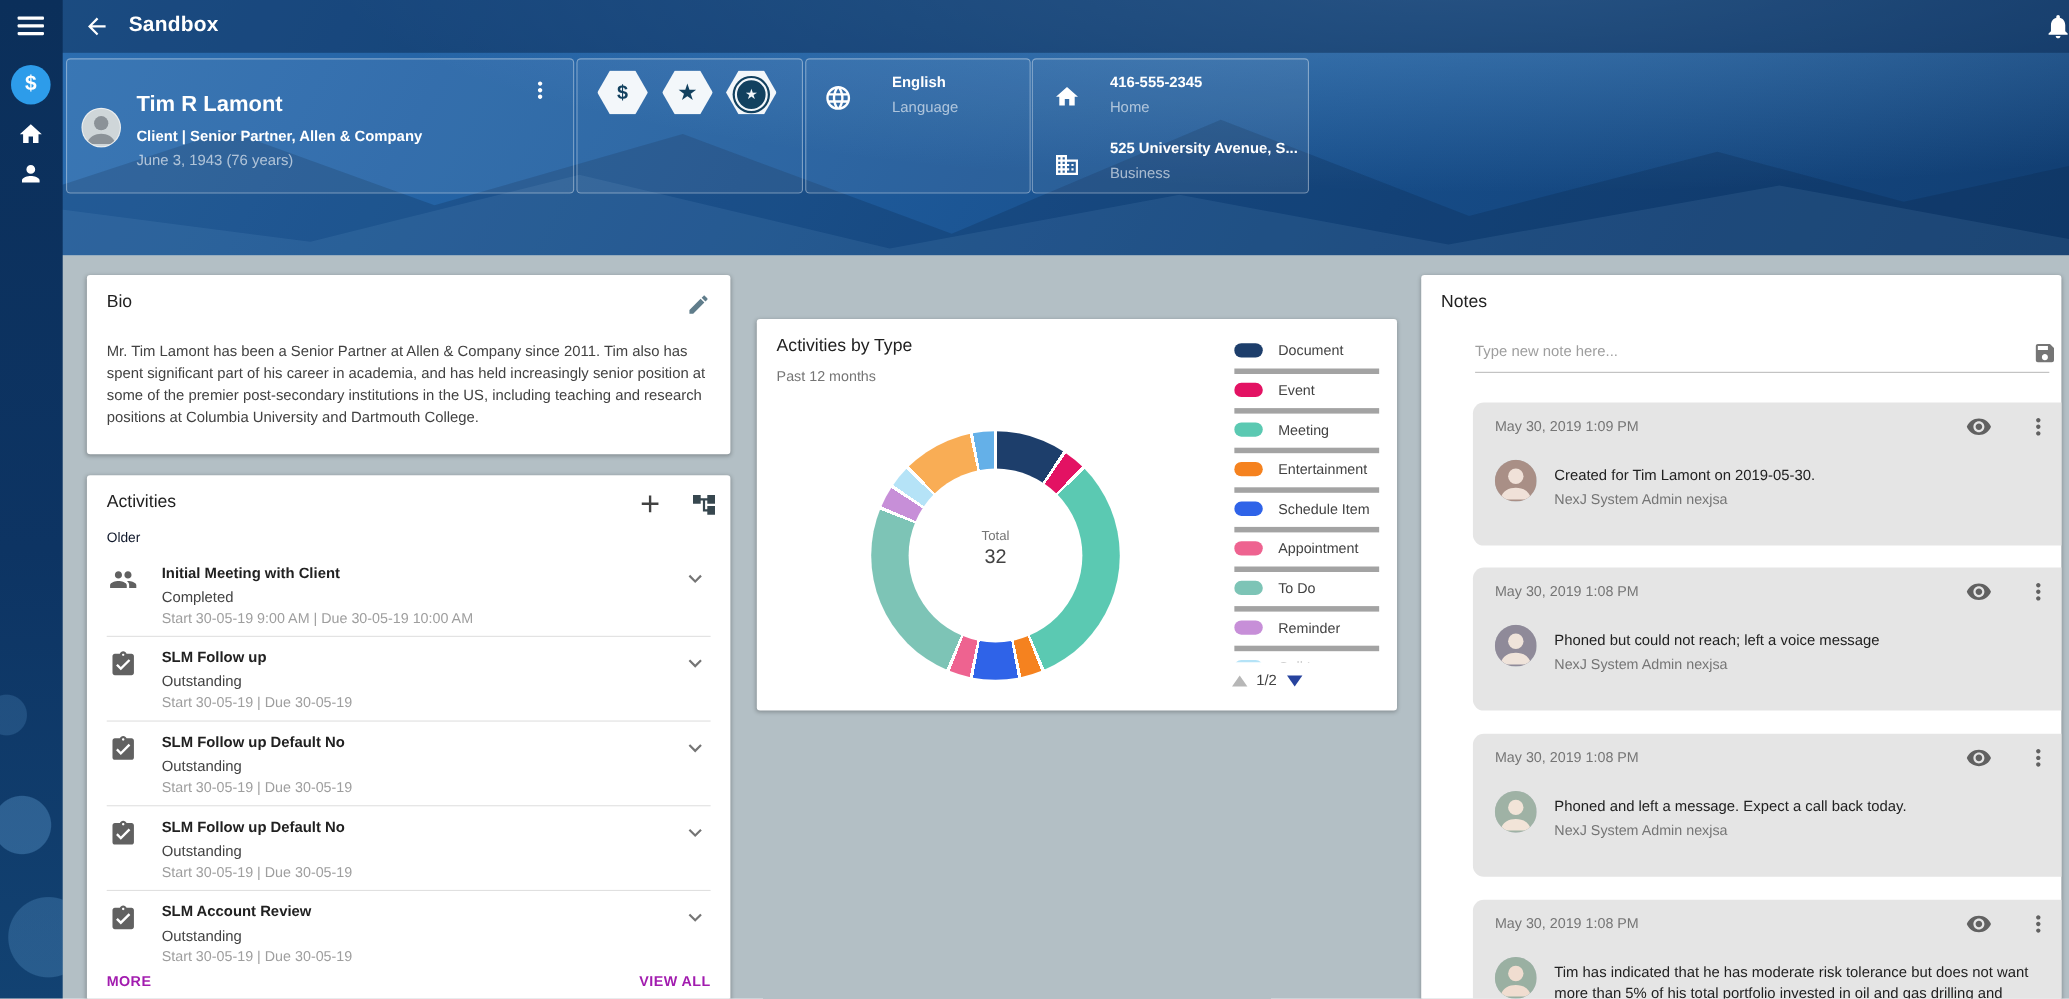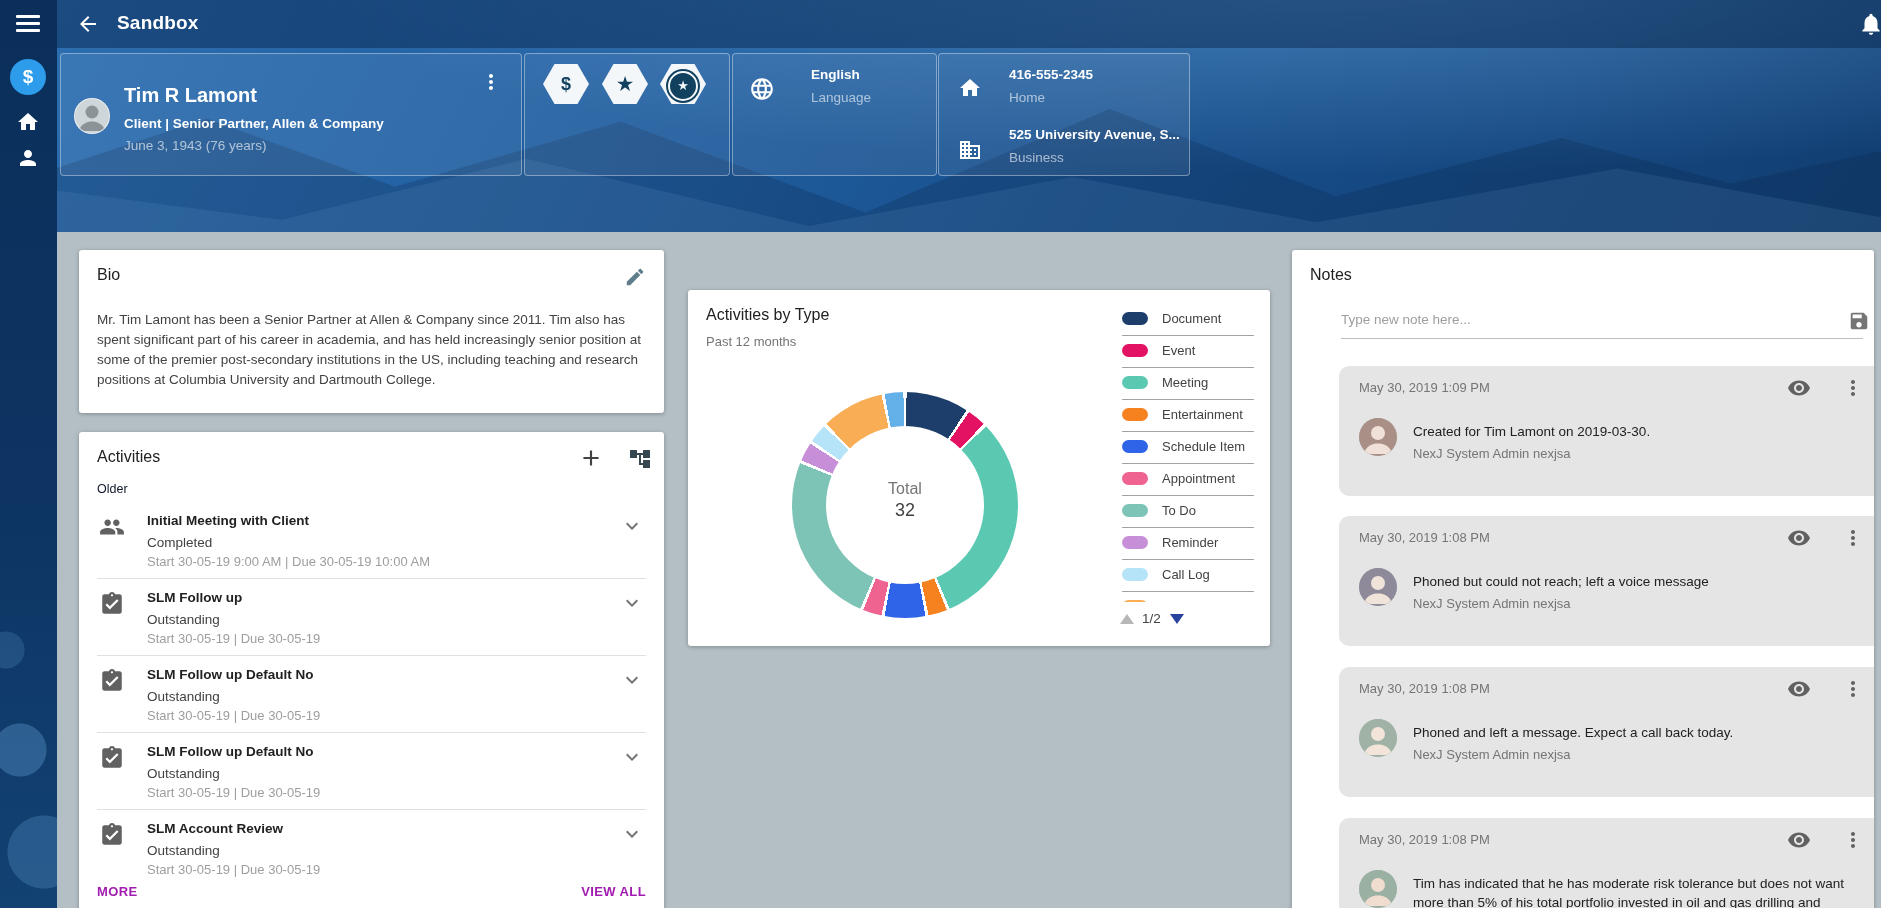--- a/index.html
+++ b/index.html
@@ -83,24 +83,24 @@
   .act-foot{position:absolute;left:18px;top:452px;width:549px;height:26px;}
   .lnk{font-size:13px;font-weight:bold;letter-spacing:.4px;color:#a21caf;cursor:pointer;}
   .lnk.r{position:absolute;right:0;top:0;}
   .lnk.l{position:absolute;left:0;top:0;}
   
   .chart{left:688px;top:250px;width:582px;height:356px;margin-top:40px;}
   .chart-sub{position:absolute;left:18px;top:44px;font-size:13px;color:#757575;}
   .donut{position:absolute;left:104px;top:102px;width:226px;height:226px;border-radius:50%;}
   .donut::after{content:"";position:absolute;left:34px;top:34px;width:158px;height:158px;border-radius:50%;background:#fff;}
   .donut-c{position:absolute;left:104px;top:102px;width:226px;height:226px;text-align:center;z-index:2;}
-  .donut-lab{margin-top:88px;font-size:16px;color:#757575;}
+  .donut-lab{margin-top:88px;font-size:12px;color:#757575;}
   .donut-val{font-size:18px;color:#424242;margin-top:2px;}
   .legend{position:absolute;left:434px;top:14px;width:132px;height:298px;overflow:hidden;}
-  .leg-row{position:relative;height:31px;border-bottom:1px solid #a3a3a3;}
+  .leg-row{position:relative;height:31px;border-bottom:5px solid #a3a3a3;}
   .leg-row:last-child{border-bottom:none;}
   .swatch{position:absolute;left:0;top:8px;width:26px;height:13px;border-radius:7px;background:#ccc;}
   .leg-lab{position:absolute;left:40px;top:7px;font-size:13px;color:#424242;white-space:nowrap;}
   .pager{position:absolute;left:430px;top:318px;width:140px;height:24px;background:#fff;z-index:3;}
   .tri-up{position:absolute;left:2px;top:6px;width:0;height:0;cursor:pointer;
     border-left:7px solid transparent;border-right:7px solid transparent;border-bottom:10px solid #b7b7b7;}
   .pg-txt{position:absolute;left:24px;top:3px;font-size:13.5px;color:#424242;}
   .tri-dn{position:absolute;left:52px;top:6px;width:0;height:0;cursor:pointer;
     border-left:7px solid transparent;border-right:7px solid transparent;border-top:10px solid #27439e;}
   
@@ -388,21 +388,21 @@
             <path fill="#616161" d="M12 8c1.1 0 2-.9 2-2s-.9-2-2-2-2 .9-2 2 .9 2 2 2zm0 2c-1.1 0-2 .9-2 2s.9 2 2 2 2-.9 2-2-.9-2-2-2zm0 6c-1.1 0-2 .9-2 2s.9 2 2 2 2-.9 2-2-.9-2-2-2z"></path>
           </svg>
       </div>
       <div class="n-av">
         <svg width="38" height="38" viewBox="0 0 38 38">
             <rect width="38" height="38" fill="#a98f86"></rect>
             <circle cx="19" cy="15" r="7" fill="#f0e1d8"></circle>
             <path d="M5 36c1.6-8 8-10.5 14-10.5S31.4 28 33 36z" fill="#f0e1d8"></path>
           </svg>
       </div>
-      <div class="n-tx">Created for Tim Lamont on 2019-03-30.</div>
+      <div class="n-tx">Created for Tim Lamont on 2019-05-30.</div>
       <div class="n-au" style="top:80px;">NexJ System Admin nexjsa</div>
     </div>
 
     <div class="nbox" style="top:266px;">
       <div class="n-ts">May 30, 2019 1:08 PM</div>
       <div class="n-eye">
         <svg width="24" height="24" viewBox="0 0 24 24">
             <path fill="#616161" d="M12 4.5C7 4.5 2.73 7.61 1 12c1.73 4.39 6 7.5 11 7.5s9.27-3.11 11-7.5c-1.73-4.39-6-7.5-11-7.5zM12 17c-2.76 0-5-2.24-5-5s2.24-5 5-5 5 2.24 5 5-2.24 5-5 5zm0-8c-1.66 0-3 1.34-3 3s1.34 3 3 3 3-1.34 3-3-1.34-3-3-3z"></path>
           </svg>
       </div>

